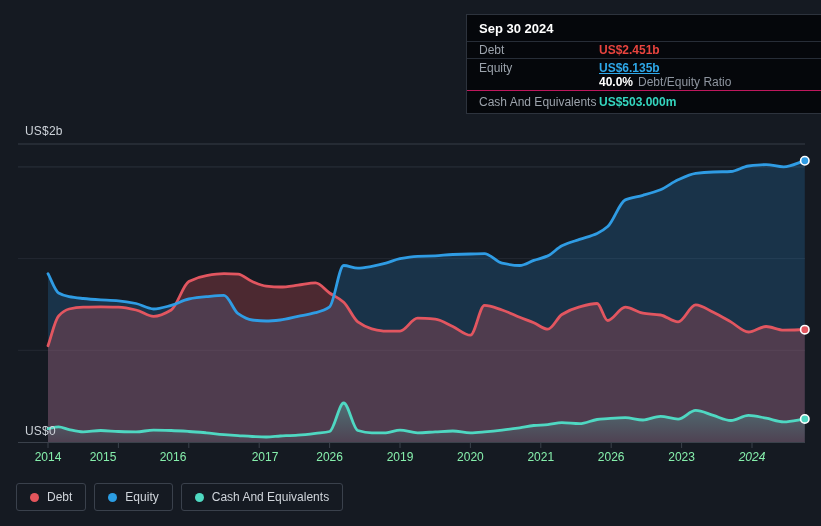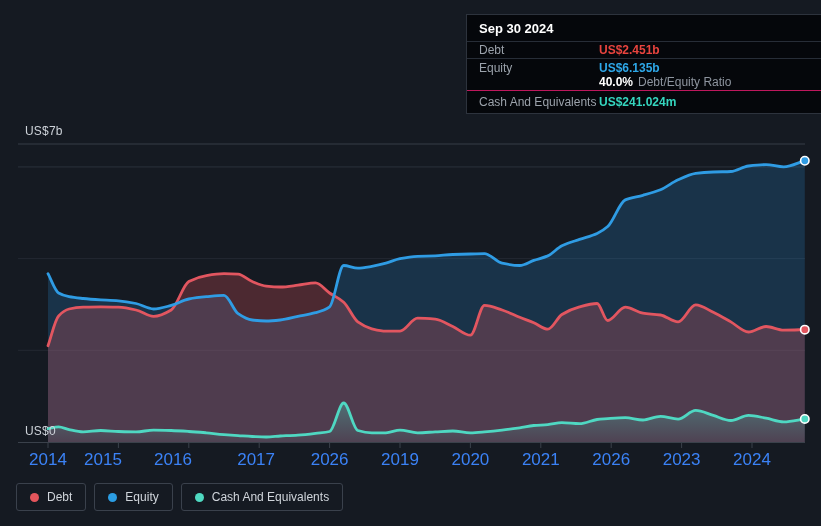--- a/index.html
+++ b/index.html
@@ -11,21 +11,21 @@
   }
   .root *{box-sizing:border-box;}
   #chart-svg{position:absolute;left:0;top:0;}
   .y-label{
     position:absolute;left:25px;font-size:12px;font-weight:500;color:#ced3da;letter-spacing:.2px;
   }
   .y-label.top{top:124px;}
   .y-label.bottom{top:424px;}
   .x-label{
     position:absolute;top:450px;width:48px;text-align:center;
-    font-size:17px;color:#3b82f6;
+    font-size:12px;color:#86efac;
   }
   
   .tooltip{
     position:absolute;left:466px;top:14px;width:403px;
     background:#05070b;border:1px solid #2d333d;
     font-size:12px;color:#9ba2ab;
   }
   .tt-row{display:flex;align-items:center;padding:0 12px;}
   .tt-title{height:27px;font-size:13px;font-weight:700;color:#ffffff;border-bottom:1px solid #272d37;}
   .tt-debt{height:17px;border-bottom:1px solid #272d37;}
@@ -77,56 +77,56 @@
       <path d="M48.0,345.7C51.5,335.8 55.0,319.6 58.6,315.9C62.1,312.2 65.6,309.8 69.1,309.0C73.8,308.0 78.5,307.4 83.2,307.2C89.1,307.0 94.9,306.8 100.8,306.8C106.7,306.8 112.5,307.0 118.4,307.2C124.3,307.5 130.1,308.7 136.0,310.0C141.9,311.2 147.7,316.4 153.6,316.4C159.5,316.4 165.3,313.5 171.2,310.0C177.1,306.5 182.9,284.8 188.8,281.5C194.7,278.3 200.5,276.5 206.4,275.6C212.3,274.6 218.1,273.7 224.0,273.7C228.7,273.7 233.4,273.9 238.1,274.2C242.8,274.5 247.5,279.7 252.2,281.5C256.9,283.4 261.5,285.6 266.2,286.1C270.9,286.6 275.6,287.0 280.3,287.0C286.2,287.0 292.1,285.9 297.9,285.2C303.8,284.5 309.7,282.9 315.5,282.9C320.2,282.9 324.9,289.8 329.6,293.0C334.3,296.2 339.0,298.0 343.7,302.2C348.4,306.3 353.1,318.5 357.8,321.9C362.5,325.3 367.1,327.6 371.8,328.8C376.5,329.9 381.2,331.1 385.9,331.1C390.6,331.1 395.3,331.1 400.0,331.1C405.9,331.1 411.7,318.2 417.6,318.2C423.5,318.2 429.3,318.6 435.2,319.1C441.1,319.7 446.9,323.8 452.8,326.5C458.7,329.1 464.5,335.2 470.4,335.2C475.1,335.2 479.8,305.4 484.5,305.4C490.3,305.4 496.2,308.1 502.1,310.0C507.9,311.8 513.8,314.9 519.7,317.3C524.4,319.2 529.1,320.8 533.8,322.8C538.5,324.8 543.1,329.2 547.8,329.2C552.5,329.2 557.2,317.5 561.9,314.5C567.8,310.8 573.7,308.3 579.5,306.8C585.4,305.2 591.3,303.5 597.1,303.5C600.6,303.5 604.2,320.5 607.7,320.5C613.5,320.5 619.4,307.2 625.3,307.2C631.1,307.2 637.0,312.2 642.9,313.2C648.7,314.1 654.6,314.0 660.5,315.0C666.3,316.0 672.2,321.9 678.1,321.9C683.9,321.9 689.8,304.9 695.7,304.9C701.5,304.9 707.4,309.5 713.3,312.3C719.1,315.0 725.0,318.6 730.9,321.9C736.7,325.2 742.6,332.0 748.5,332.0C754.3,332.0 760.2,326.5 766.1,326.5C771.9,326.5 777.8,330.1 783.7,330.1C790.7,330.1 797.8,329.8 804.8,329.6L804.8,442L48.0,442Z" fill="rgba(226,86,94,0.27)"></path>
       <path d="M48.0,428.7C51.5,428.1 55.0,426.9 58.6,426.9C62.1,426.9 65.6,428.9 69.1,429.6C73.8,430.6 78.5,431.9 83.2,431.9C89.1,431.9 94.9,430.5 100.8,430.5C106.7,430.5 112.5,431.3 118.4,431.5C124.3,431.7 130.1,431.9 136.0,431.9C141.9,431.9 147.7,430.1 153.6,430.1C159.5,430.1 165.3,430.3 171.2,430.5C177.1,430.7 182.9,431.1 188.8,431.5C194.7,431.8 200.5,432.3 206.4,432.8C212.3,433.4 218.1,434.2 224.0,434.7C228.7,435.0 233.4,435.3 238.1,435.6C242.8,435.9 247.5,436.3 252.2,436.5C256.9,436.7 261.5,437.0 266.2,437.0C270.9,437.0 275.6,436.3 280.3,436.0C286.2,435.7 292.1,435.5 297.9,435.1C303.8,434.7 309.7,434.0 315.5,433.3C320.2,432.7 324.9,432.6 329.6,431.5C334.3,430.3 339.0,403.0 343.7,403.0C348.4,403.0 353.1,429.1 357.8,430.5C362.5,431.9 367.1,432.8 371.8,432.8C376.5,432.8 381.2,432.8 385.9,432.8C390.6,432.8 395.3,430.1 400.0,430.1C405.9,430.1 411.7,432.8 417.6,432.8C423.5,432.8 429.3,432.2 435.2,431.9C441.1,431.6 446.9,431.0 452.8,431.0C458.7,431.0 464.5,432.8 470.4,432.8C475.1,432.8 479.8,432.3 484.5,431.9C490.3,431.4 496.2,430.8 502.1,430.1C507.9,429.4 513.8,428.6 519.7,427.8C524.4,427.1 529.1,425.9 533.8,425.5C538.5,425.1 543.1,425.0 547.8,424.6C552.5,424.2 557.2,422.7 561.9,422.7C567.8,422.7 573.7,423.7 579.5,423.7C585.4,423.7 591.3,420.3 597.1,419.5C600.6,419.1 604.2,418.9 607.7,418.6C613.5,418.2 619.4,417.7 625.3,417.7C631.1,417.7 637.0,420.0 642.9,420.0C648.7,420.0 654.6,416.3 660.5,416.3C666.3,416.3 672.2,419.1 678.1,419.1C683.9,419.1 689.8,410.4 695.7,410.4C701.5,410.4 707.4,413.7 713.3,415.4C719.1,417.1 725.0,420.5 730.9,420.5C736.7,420.5 742.6,415.4 748.5,415.4C754.3,415.4 760.2,417.1 766.1,418.2C771.9,419.2 777.8,421.8 783.7,421.8C790.7,421.8 797.8,419.9 804.8,418.9L804.8,442L48.0,442Z" fill="url(#cashGrad)"></path>
       <path d="M48.0,345.7C51.5,335.8 55.0,319.6 58.6,315.9C62.1,312.2 65.6,309.8 69.1,309.0C73.8,308.0 78.5,307.4 83.2,307.2C89.1,307.0 94.9,306.8 100.8,306.8C106.7,306.8 112.5,307.0 118.4,307.2C124.3,307.5 130.1,308.7 136.0,310.0C141.9,311.2 147.7,316.4 153.6,316.4C159.5,316.4 165.3,313.5 171.2,310.0C177.1,306.5 182.9,284.8 188.8,281.5C194.7,278.3 200.5,276.5 206.4,275.6C212.3,274.6 218.1,273.7 224.0,273.7C228.7,273.7 233.4,273.9 238.1,274.2C242.8,274.5 247.5,279.7 252.2,281.5C256.9,283.4 261.5,285.6 266.2,286.1C270.9,286.6 275.6,287.0 280.3,287.0C286.2,287.0 292.1,285.9 297.9,285.2C303.8,284.5 309.7,282.9 315.5,282.9C320.2,282.9 324.9,289.8 329.6,293.0C334.3,296.2 339.0,298.0 343.7,302.2C348.4,306.3 353.1,318.5 357.8,321.9C362.5,325.3 367.1,327.6 371.8,328.8C376.5,329.9 381.2,331.1 385.9,331.1C390.6,331.1 395.3,331.1 400.0,331.1C405.9,331.1 411.7,318.2 417.6,318.2C423.5,318.2 429.3,318.6 435.2,319.1C441.1,319.7 446.9,323.8 452.8,326.5C458.7,329.1 464.5,335.2 470.4,335.2C475.1,335.2 479.8,305.4 484.5,305.4C490.3,305.4 496.2,308.1 502.1,310.0C507.9,311.8 513.8,314.9 519.7,317.3C524.4,319.2 529.1,320.8 533.8,322.8C538.5,324.8 543.1,329.2 547.8,329.2C552.5,329.2 557.2,317.5 561.9,314.5C567.8,310.8 573.7,308.3 579.5,306.8C585.4,305.2 591.3,303.5 597.1,303.5C600.6,303.5 604.2,320.5 607.7,320.5C613.5,320.5 619.4,307.2 625.3,307.2C631.1,307.2 637.0,312.2 642.9,313.2C648.7,314.1 654.6,314.0 660.5,315.0C666.3,316.0 672.2,321.9 678.1,321.9C683.9,321.9 689.8,304.9 695.7,304.9C701.5,304.9 707.4,309.5 713.3,312.3C719.1,315.0 725.0,318.6 730.9,321.9C736.7,325.2 742.6,332.0 748.5,332.0C754.3,332.0 760.2,326.5 766.1,326.5C771.9,326.5 777.8,330.1 783.7,330.1C790.7,330.1 797.8,329.8 804.8,329.6" fill="none" stroke="#e25660" stroke-width="2.8" stroke-linejoin="round" stroke-linecap="round"></path>
       <path d="M48.0,273.7C51.5,280.2 55.0,290.9 58.6,293.0C62.1,295.1 65.6,296.0 69.1,296.7C73.8,297.6 78.5,298.0 83.2,298.5C89.1,299.1 94.9,299.5 100.8,299.9C106.7,300.2 112.5,300.3 118.4,300.8C124.3,301.3 130.1,302.3 136.0,303.5C141.9,304.8 147.7,309.0 153.6,309.0C159.5,309.0 165.3,306.9 171.2,305.4C177.1,303.8 182.9,300.1 188.8,299.0C194.7,297.8 200.5,297.2 206.4,296.7C212.3,296.1 218.1,295.3 224.0,295.3C228.7,295.3 233.4,310.5 238.1,313.6C242.8,316.8 247.5,319.5 252.2,320.0C256.9,320.6 261.5,321.0 266.2,321.0C270.9,321.0 275.6,320.5 280.3,320.0C286.2,319.5 292.1,317.6 297.9,316.4C303.8,315.2 309.7,314.4 315.5,312.7C320.2,311.4 324.9,310.2 329.6,306.8C334.3,303.3 339.0,265.5 343.7,265.5C348.4,265.5 353.1,268.2 357.8,268.2C362.5,268.2 367.1,267.2 371.8,266.4C376.5,265.6 381.2,264.5 385.9,263.2C390.6,261.9 395.3,259.5 400.0,258.6C405.9,257.5 411.7,256.6 417.6,256.3C423.5,256.1 429.3,256.1 435.2,255.9C441.1,255.6 446.9,254.7 452.8,254.5C458.7,254.3 464.5,254.2 470.4,254.0C475.1,253.9 479.8,253.6 484.5,253.6C490.3,253.6 496.2,262.0 502.1,263.2C507.9,264.4 513.8,265.5 519.7,265.5C524.4,265.5 529.1,262.1 533.8,260.4C538.5,258.8 543.1,258.0 547.8,255.9C552.5,253.8 557.2,248.1 561.9,245.8C567.8,242.9 573.7,241.4 579.5,239.4C585.4,237.3 591.3,236.1 597.1,233.4C600.6,231.8 604.2,229.6 607.7,226.5C613.5,221.4 619.4,202.5 625.3,199.9C631.1,197.3 637.0,197.0 642.9,195.3C648.7,193.7 654.6,192.2 660.5,189.8C666.3,187.5 672.2,182.4 678.1,179.8C683.9,177.1 689.8,174.1 695.7,173.3C701.5,172.6 707.4,172.2 713.3,172.0C719.1,171.7 725.0,171.8 730.9,171.5C736.7,171.2 742.6,166.7 748.5,166.0C754.3,165.3 760.2,164.6 766.1,164.6C771.9,164.6 777.8,166.9 783.7,166.9C790.7,166.9 797.8,162.8 804.8,160.7" fill="none" stroke="#2f9ce4" stroke-width="2.8" stroke-linejoin="round" stroke-linecap="round"></path>
       <path d="M48.0,428.7C51.5,428.1 55.0,426.9 58.6,426.9C62.1,426.9 65.6,428.9 69.1,429.6C73.8,430.6 78.5,431.9 83.2,431.9C89.1,431.9 94.9,430.5 100.8,430.5C106.7,430.5 112.5,431.3 118.4,431.5C124.3,431.7 130.1,431.9 136.0,431.9C141.9,431.9 147.7,430.1 153.6,430.1C159.5,430.1 165.3,430.3 171.2,430.5C177.1,430.7 182.9,431.1 188.8,431.5C194.7,431.8 200.5,432.3 206.4,432.8C212.3,433.4 218.1,434.2 224.0,434.7C228.7,435.0 233.4,435.3 238.1,435.6C242.8,435.9 247.5,436.3 252.2,436.5C256.9,436.7 261.5,437.0 266.2,437.0C270.9,437.0 275.6,436.3 280.3,436.0C286.2,435.7 292.1,435.5 297.9,435.1C303.8,434.7 309.7,434.0 315.5,433.3C320.2,432.7 324.9,432.6 329.6,431.5C334.3,430.3 339.0,403.0 343.7,403.0C348.4,403.0 353.1,429.1 357.8,430.5C362.5,431.9 367.1,432.8 371.8,432.8C376.5,432.8 381.2,432.8 385.9,432.8C390.6,432.8 395.3,430.1 400.0,430.1C405.9,430.1 411.7,432.8 417.6,432.8C423.5,432.8 429.3,432.2 435.2,431.9C441.1,431.6 446.9,431.0 452.8,431.0C458.7,431.0 464.5,432.8 470.4,432.8C475.1,432.8 479.8,432.3 484.5,431.9C490.3,431.4 496.2,430.8 502.1,430.1C507.9,429.4 513.8,428.6 519.7,427.8C524.4,427.1 529.1,425.9 533.8,425.5C538.5,425.1 543.1,425.0 547.8,424.6C552.5,424.2 557.2,422.7 561.9,422.7C567.8,422.7 573.7,423.7 579.5,423.7C585.4,423.7 591.3,420.3 597.1,419.5C600.6,419.1 604.2,418.9 607.7,418.6C613.5,418.2 619.4,417.7 625.3,417.7C631.1,417.7 637.0,420.0 642.9,420.0C648.7,420.0 654.6,416.3 660.5,416.3C666.3,416.3 672.2,419.1 678.1,419.1C683.9,419.1 689.8,410.4 695.7,410.4C701.5,410.4 707.4,413.7 713.3,415.4C719.1,417.1 725.0,420.5 730.9,420.5C736.7,420.5 742.6,415.4 748.5,415.4C754.3,415.4 760.2,417.1 766.1,418.2C771.9,419.2 777.8,421.8 783.7,421.8C790.7,421.8 797.8,419.9 804.8,418.9" fill="none" stroke="#4fd8c2" stroke-width="2.8" stroke-linejoin="round" stroke-linecap="round"></path>
       <circle cx="804.8000000000001" cy="160.73384615384617" r="4.2" fill="#2f9ce4" stroke="#ffffff" stroke-width="1.6"></circle>
       <circle cx="804.8000000000001" cy="329.63107692307693" r="4.2" fill="#e25660" stroke="#ffffff" stroke-width="1.6"></circle>
       <circle cx="804.8000000000001" cy="418.9393846153846" r="4.2" fill="#4fd8c2" stroke="#ffffff" stroke-width="1.6"></circle>
     </svg>
 
-  <div class="y-label top">US$7b</div>
+  <div class="y-label top">US$2b</div>
   <div class="y-label bottom">US$0</div>
 
   <div id="x-axis-labels">
       <span class="x-label" style="left: 24px;">2014</span>
       <span class="x-label" style="left: 79px;">2015</span>
       <span class="x-label" style="left: 149px;">2016</span>
-      <span class="x-label" style="left: 227px; text-align: right;">2017</span>
+      <span class="x-label" style="left: 241px;">2017</span>
       <span class="x-label" style="left: 305.6px;">2026</span>
       <span class="x-label" style="left: 376px;">2019</span>
       <span class="x-label" style="left: 446.4px;">2020</span>
       <span class="x-label" style="left: 516.8px;">2021</span>
       <span class="x-label" style="left: 587.2px;">2026</span>
       <span class="x-label" style="left: 657.6px;">2023</span>
-      <span class="x-label" style="left: 728px;">2024</span>
+      <span class="x-label" style="left: 728px; font-style: italic;">2024</span>
     </div>
 
   <div class="tooltip">
     <div class="tt-row tt-title">Sep 30 2024</div>
     <div class="tt-row tt-debt">
       <span class="tt-label">Debt</span>
       <span class="tt-value" style="color: rgb(232, 68, 62); text-align: right;">US$2.451b</span>
     </div>
     <div class="tt-row tt-equity">
       <span class="tt-label">Equity</span>
-      <span class="tt-value" style="color: rgb(46, 167, 232);">US$6.135b</span>
+      <span class="tt-value" style="color: rgb(46, 167, 232); text-decoration: underline;">US$6.135b</span>
     </div>
     <div class="tt-row tt-ratio">
       <span class="tt-label"></span>
       <span>
         <span class="tt-ratio-pct">40.0%</span><span class="tt-ratio-text">Debt/Equity Ratio</span>
       </span>
     </div>
     <div class="tt-row tt-cash">
       <span class="tt-label">Cash And Equivalents</span>
-      <span class="tt-value" style="color: rgb(53, 214, 191);">US$241.024m</span>
+      <span class="tt-value" style="color: rgb(53, 214, 191);">US$503.000m</span>
     </div>
   </div>
 
   <div class="legend">
     <div class="legend-item">
       <span class="legend-dot" style="background: rgb(228, 85, 92);"></span>
       <span>Debt</span>
     </div>
     <div class="legend-item">
       <span class="legend-dot" style="background: rgb(43, 157, 227);"></span>

